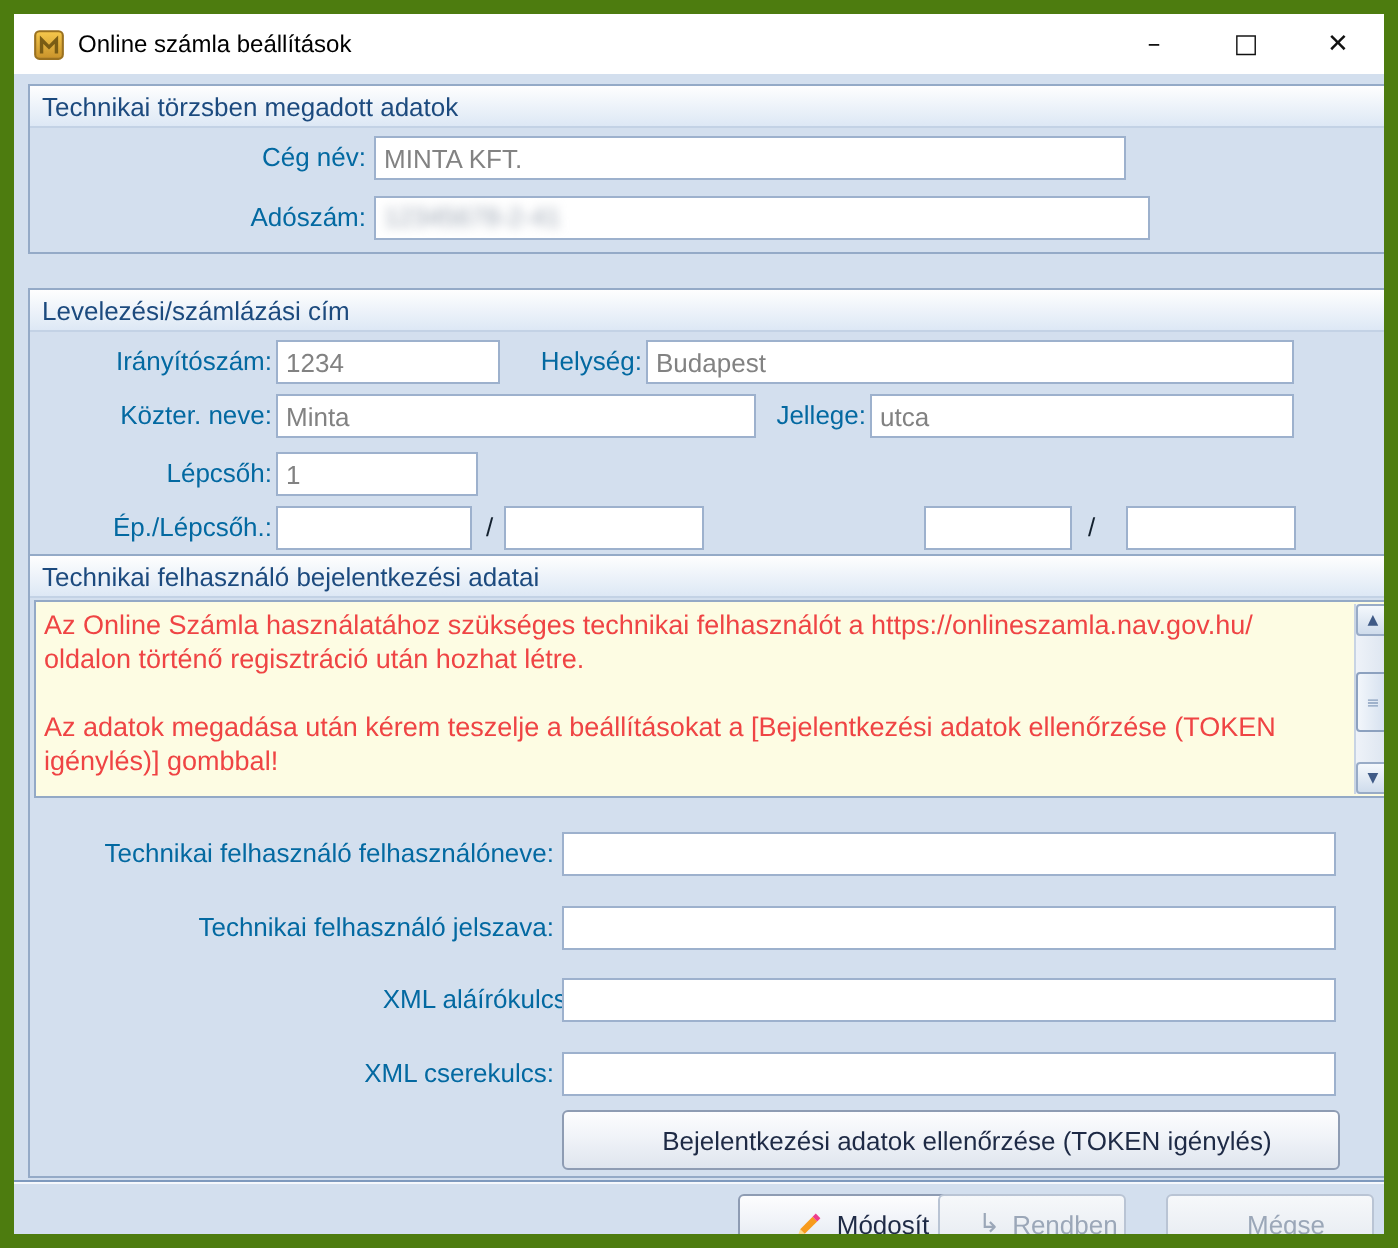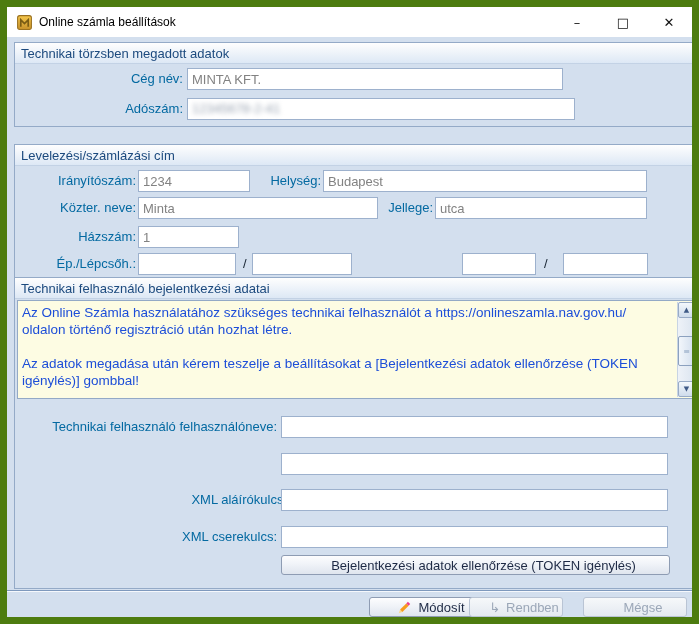--- a/index.html
+++ b/index.html
@@ -54,21 +54,21 @@
     line-height:18px; overflow:hidden;
   }
   .blurfield span { color:#9aa4b2; filter:blur(2.6px); }
 
   
   .infobox {
     position:absolute; background:#fdfce3; border:1px solid #93a9c6;
   }
   .infotext {
     position:absolute; left:0; top:2px; right:20px; bottom:2px;
-    padding:1px 4px 1px 4px; font-size:13.5px; color:#1d4ed8; line-height:17px;
+    padding:1px 4px 1px 4px; font-size:13.5px; color:#ef4444; line-height:17px;
     overflow:hidden;
   }
   .infotext .p2 { margin-top:17px; }
 
   
   .sbar {
     position:absolute; top:1px; right:1px; bottom:1px; width:17px;
     background:linear-gradient(90deg,#eef2f8,#dce5f0);
     border-left:1px solid #c8d4e4;
   }
@@ -84,21 +84,21 @@
   .sthumb {
     position:absolute; left:0; width:17px; top:34px; height:30px;
     background:linear-gradient(90deg,#f2f6fb,#d3dfee);
     border:1px solid #8fa; border:1px solid #8ca1bf; border-radius:2px;
     display:flex; align-items:center; justify-content:center;
     font-size:8px; color:#8ca1bf; letter-spacing:0;
   }
 
   
   .btn {
-    position:absolute; height:20px;
+    position:absolute; height:30px;
     background:linear-gradient(#fdfdfe 0%, #f0f3f8 45%, #dfe5ee 100%);
     border:1px solid #8e9cb3; border-radius:3px;
     font-size:13px; color:#1e2a45; font-family:"Liberation Sans", sans-serif;
     display:flex; align-items:center; justify-content:center; gap:6px;
     cursor:default;
     padding-left:16px;
   }
   .btn.disabled {
     color:#9ba7b8; border-color:#b9c4d4;
     background:linear-gradient(#f6f8fa, #e4e9f0);
@@ -151,21 +151,21 @@
     <div class="lbl" style="left:0; top:25px; width:121px;">Irányítószám:</div>
     <input class="field ro" style="left: 123px; top: 25px; width: 112px;" value="1234">
     <div class="lbl" style="left:230px; top:25px; width:76px;">Helység:</div>
     <input class="field ro" style="left: 308px; top: 25px; width: 324px;" value="Budapest">
 
     <div class="lbl" style="left:0; top:52px; width:121px;">Közter. neve:</div>
     <input class="field ro" style="left: 123px; top: 52px; width: 240px;" value="Minta">
     <div class="lbl" style="left:340px; top:52px; width:78px;">Jellege:</div>
     <input class="field ro" style="left: 420px; top: 52px; width: 212px;" value="utca">
 
-    <div class="lbl" style="left:0; top:81px; width:121px;">Házszám:</div>
+    <div class="lbl" style="left:0; top:81px; width:121px;">Lépcsőh:</div>
     <input class="field ro" style="left: 123px; top: 81px; width: 101px;" value="1">
 
     <div class="lbl" style="left:0; top:108px; width:121px;">Ép./Lépcsőh.:</div>
     <input class="field" style="left: 123px; top: 108px; width: 98px;" value="">
     <div class="slash" style="left:228px; top:108px;">/</div>
     <input class="field" style="left: 237px; top: 108px; width: 100px;" value="">
     <input class="field" style="left: 447px; top: 108px; width: 74px;" value="">
     <div class="slash" style="left:529px; top:108px;">/</div>
     <input class="field" style="left: 548px; top: 108px; width: 85px;" value="">
   </div>
@@ -181,20 +181,21 @@
       <div class="sbar">
         <div class="sbtn up glyph">▲</div>
         <div class="sthumb glyph">≡</div>
         <div class="sbtn down glyph">▼</div>
       </div>
     </div>
 
     <div class="lbl" style="left:10px; top:138px; width:252px;">Technikai felhasználó felhasználóneve:</div>
     <input class="field" style="left: 266px; top: 138px; width: 387px;" value="">
 
+    <div class="lbl" style="left:10px; top:175px; width:252px;">Technikai felhasználó jelszava:</div>
     <input class="field" style="left: 266px; top: 175px; width: 387px;" value="">
 
     <div class="lbl" style="left:20px; top:211px; width:252px;">XML aláírókulcs:</div>
     <input class="field" style="left: 266px; top: 211px; width: 387px;" value="">
 
     <div class="lbl" style="left:10px; top:248px; width:252px;">XML cserekulcs:</div>
     <input class="field" style="left: 266px; top: 248px; width: 387px;" value="">
 
     <div class="btn" style="left:266px; top:277px; width:389px;">
       <span>Bejelentkezési adatok ellenőrzése (TOKEN igénylés)</span>

